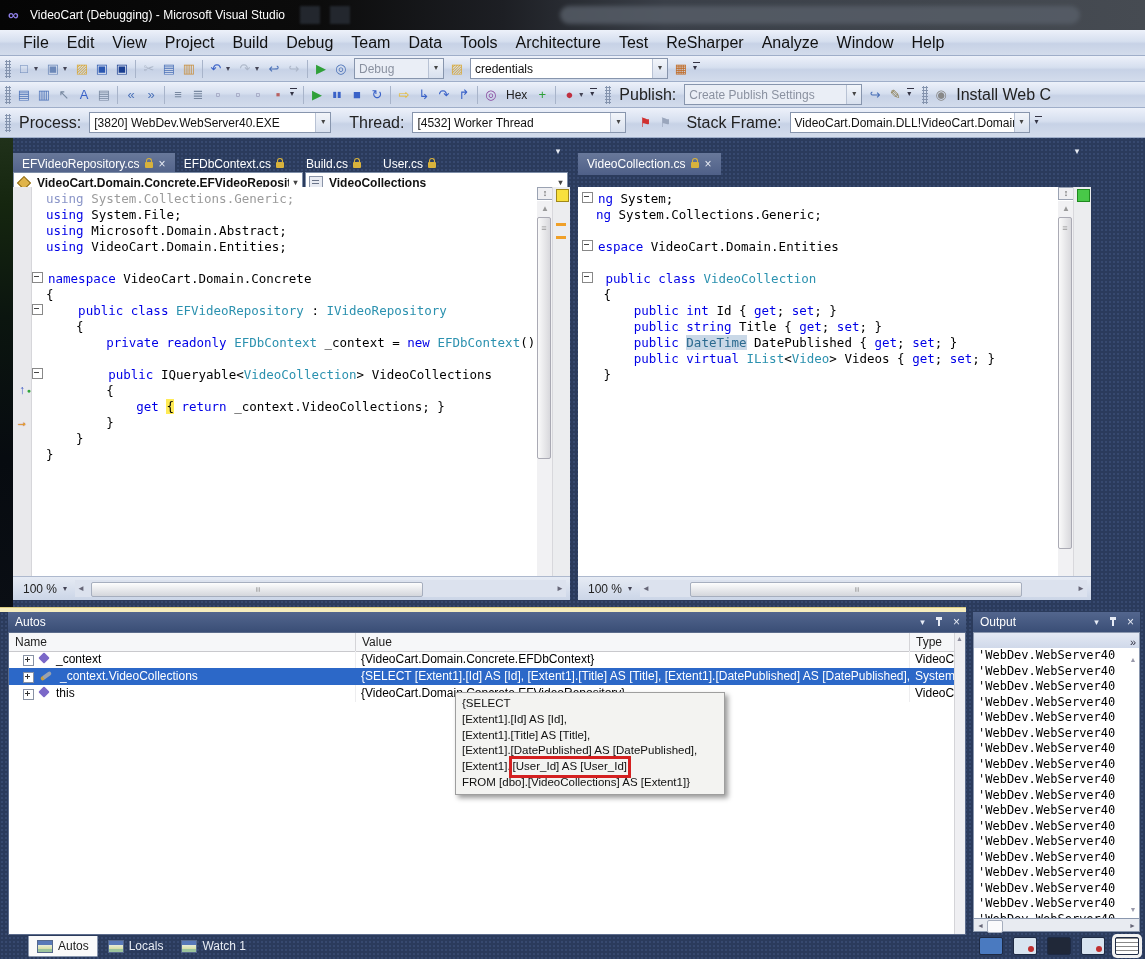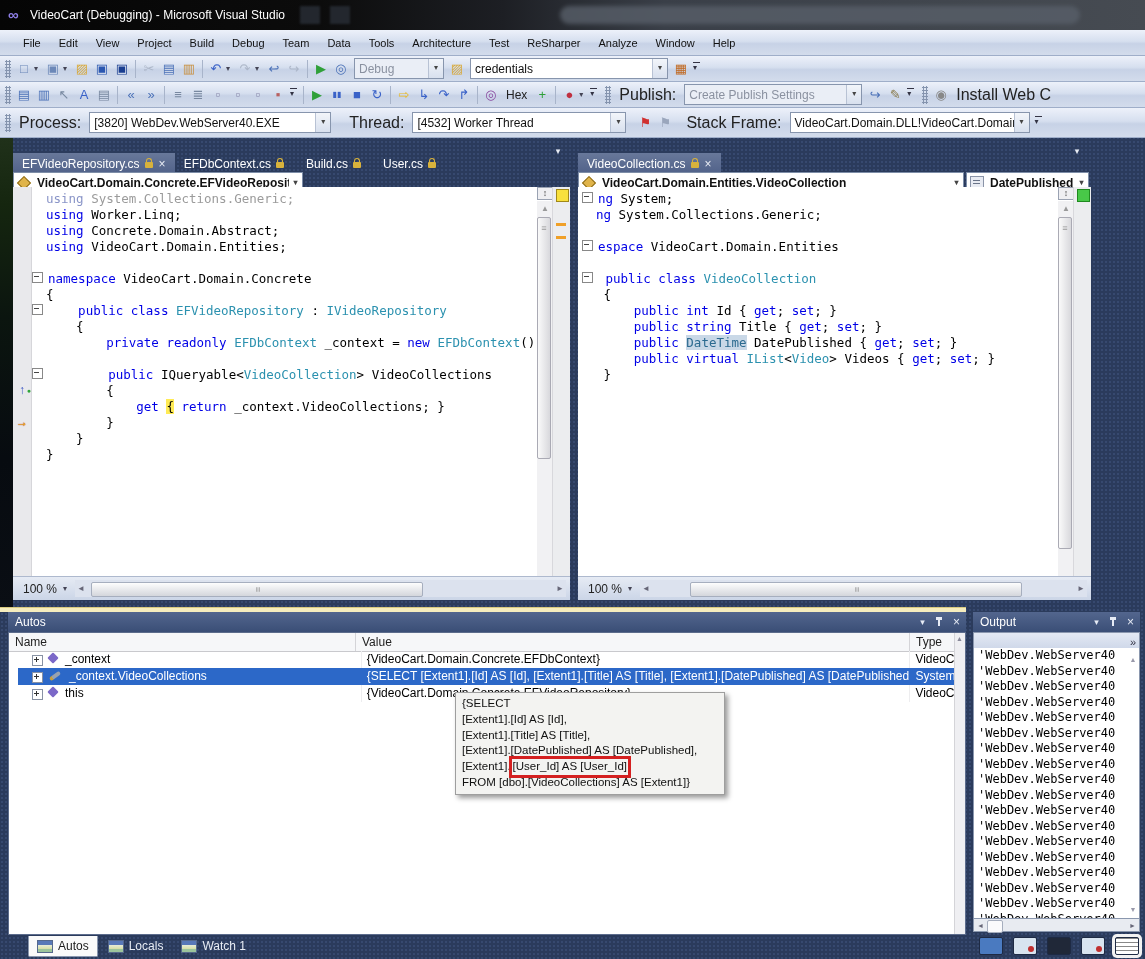--- a/index.html
+++ b/index.html
@@ -16,21 +16,21 @@
   #bg-pill{left:560px;top:6px;width:520px;height:18px;border-radius:9px;background:#585f69;filter:blur(2px);opacity:.8;}
   .bg-sq{top:6px;width:20px;height:18px;background:#23272e;filter:blur(1px);}
   #vs-logo{left:8px;top:7px;width:16px;height:16px;color:#8F7FE8;font-size:15px;line-height:16px;font-weight:bold;}
   #title-text{left:30px;top:8px;color:#fff;font-size:12px;}
 
   
   .bar{left:0;width:1145px;display:flex;align-items:center;
     background:linear-gradient(180deg,#EDF1FA 0%,#D6DFEF 45%,#C7D2E6 55%,#D3DCEC 100%);
     border-bottom:1px solid #9FAEC9;box-sizing:border-box;}
   #menubar{top:30px;height:26px;padding-left:14px;}
-  .menu-item{padding:3px 9px;font-size:11px;color:#111;cursor:default;}
+  .menu-item{padding:3px 9px;font-size:16px;color:#111;cursor:default;}
   #toolbar1{top:56px;height:26px;}
   #toolbar2{top:82px;height:26px;}
   #toolbar3{top:108px;height:30px;}
   .grip{width:6px;height:18px;margin:0 3px 0 5px;
     background-image:radial-gradient(#8594AE 1px,transparent 1.2px);background-size:3px 3px;}
   .tsep{width:1px;height:18px;background:#A8B4CA;margin:0 3px;}
   .tspace{display:inline-block;height:1px;}
   .ticon{width:18px;height:18px;margin:0 1px;text-align:center;font-size:13px;line-height:18px;color:#4C72B8;border-radius:2px;}
   .ticon.dis{color:#A4AEC0 !important;opacity:.8;}
   .tdrop{width:9px;font-size:8px;color:#445;line-height:18px;}
@@ -128,21 +128,21 @@
   .wbtn.menu::before{content:"▾";}
   .wbtn.close{font-size:12px;}
   .wbtn.close::before{content:"×";}
   .wbtn.pin::before{content:"";position:absolute;left:4px;top:2px;width:6px;height:3px;background:#E6EBF5;}
   .wbtn.pin::after{content:"";position:absolute;left:6px;top:5px;width:2px;height:6px;background:#E6EBF5;}
 
   .grid{position:absolute;left:0;top:20px;right:0;bottom:0;background:#fff;border:1px solid #5C6C8C;box-sizing:border-box;overflow:hidden;
     font-size:12px;color:#000;}
   .ghead{position:absolute;left:0;top:0;right:10px;height:18px;background:#F6F7F9;border-bottom:1px solid #C9C9CD;}
   .ghead .hc{position:absolute;top:0;height:18px;line-height:18px;padding-left:6px;color:#222;border-right:1px solid #D4D4D8;box-sizing:border-box;}
-  .grow{position:absolute;left:9px;right:10px;height:17px;display:flex;}
+  .grow{position:absolute;left:0;right:10px;height:17px;display:flex;}
   .grow .cell{height:17px;line-height:17px;white-space:nowrap;overflow:hidden;box-sizing:border-box;border-right:1px solid #EDEDEF;}
   .grow.sel{background:#2C68C8;color:#fff;}
   .grow.sel .cell{border-right-color:#2C68C8;}
   .expander{position:relative;width:9px;height:9px;border:1px solid #8892A4;background:#fff;flex:none;margin:4px 6px 0 14px;}
   .expander::before{content:"";position:absolute;left:1px;top:3px;width:5px;height:1px;background:#333;}
   .expander::after{content:"";position:absolute;left:3px;top:1px;width:1px;height:5px;background:#333;}
   .ric{flex:none;margin:3px 8px 0 0;}
   .ric.field{width:8px;height:8px;background:#7B68C8;transform:rotate(45deg);border-radius:1px;}
   .ric.prop{width:12px;height:4px;margin-top:6px;background:linear-gradient(90deg,#C8A040 25%,#9AA2AE 25%);border-radius:2px;transform:rotate(-35deg);}
   .gsb{position:absolute;top:0;right:0;bottom:0;width:10px;background:#EFEFF2;border-left:1px solid #D4D4D8;}
@@ -341,30 +341,35 @@
           <span class="lock"></span>
         </span>
       </div>
     <div class="tab-chevron" style="right:6px;"></div>
     <div class="navbar">
       <span class="navcombo" style="width:288px;">
         <span class="nav-ic cls"></span>
         <span class="cval">VideoCart.Domain.Concrete.EFVideoReposito</span>
         <span class="carr"></span>
       </span>
+      <span class="navcombo" style="flex:1;">
+        <span class="nav-ic mem"></span>
+        <span class="cval">VideoCollections</span>
+        <span class="carr"></span>
+      </span>
     </div>
     <div class="editorbox">
       <div class="indmargin" id="lmargin">
           <span class="margin-ic ic-impl" style="top: 196px;">↑</span>
           <span class="margin-ic ic-cur" style="top: 228px;">→</span>
         </div>
       <div class="codearea">
           <div class="cl"><span class="foldslot"></span><span class="c-kd">using</span><span class="c-d"> System.Collections.Generic;</span></div>
-          <div class="cl"><span class="foldslot"></span><span class="c-k">using</span><span class="c-n"> Worker.Linq;</span></div>
-          <div class="cl"><span class="foldslot"></span><span class="c-k">using</span><span class="c-n"> Concrete.Domain.Abstract;</span></div>
+          <div class="cl"><span class="foldslot"></span><span class="c-k">using</span><span class="c-n"> System.File;</span></div>
+          <div class="cl"><span class="foldslot"></span><span class="c-k">using</span><span class="c-n"> Microsoft.Domain.Abstract;</span></div>
           <div class="cl"><span class="foldslot"></span><span class="c-k">using</span><span class="c-n"> VideoCart.Domain.Entities;</span></div>
           <div class="cl"><span class="foldslot"></span></div>
           <div class="cl"><span class="foldslot fold"></span><span class="c-k">namespace</span><span class="c-n"> VideoCart.Domain.Concrete</span></div>
           <div class="cl"><span class="foldslot"></span><span class="c-n">{</span></div>
           <div class="cl"><span class="foldslot fold"></span><span class="c-n">    </span><span class="c-k">public class</span><span class="c-n"> </span><span class="c-t">EFVideoRepository</span><span class="c-n"> : </span><span class="c-t">IVideoRepository</span></div>
           <div class="cl"><span class="foldslot"></span><span class="c-n">    {</span></div>
           <div class="cl"><span class="foldslot"></span><span class="c-n">        </span><span class="c-k">private readonly</span><span class="c-n"> </span><span class="c-t">EFDbContext</span><span class="c-n"> _context = </span><span class="c-k">new</span><span class="c-n"> </span><span class="c-t">EFDbContext</span><span class="c-n">();</span></div>
           <div class="cl"><span class="foldslot"></span></div>
           <div class="cl"><span class="foldslot fold"></span><span class="c-n">        </span><span class="c-k">public</span><span class="c-n"> IQueryable&lt;</span><span class="c-t">VideoCollection</span><span class="c-n">&gt; VideoCollections</span></div>
           <div class="cl"><span class="foldslot"></span><span class="c-n">        {</span></div>
@@ -398,32 +403,20 @@
 
   <div id="eg-right" class="egroup abs">
     <div class="tabsrow">
         <span class="dtab act">
           <span class="dtl">VideoCollection.cs</span>
           <span class="lock"></span>
           <span class="tabx">×</span>
         </span>
       </div>
     <div class="tab-chevron" style="right:8px;"></div>
-    <div class="navbar">
-      <span class="navcombo" style="width:384px;">
-        <span class="nav-ic cls"></span>
-        <span class="cval">VideoCart.Domain.Entities.VideoCollection</span>
-        <span class="carr"></span>
-      </span>
-      <span class="navcombo" style="flex:1;">
-        <span class="nav-ic mem"></span>
-        <span class="cval">DatePublished</span>
-        <span class="carr"></span>
-      </span>
-    </div>
     <div class="editorbox">
       <div class="codearea" style="left:4px;">
           <div class="cl"><span class="foldslot fold"></span><span class="c-k">ng</span><span class="c-n"> System;</span></div>
           <div class="cl"><span class="foldslot"></span><span class="c-k">ng</span><span class="c-n"> System.Collections.Generic;</span></div>
           <div class="cl"><span class="foldslot"></span></div>
           <div class="cl"><span class="foldslot fold"></span><span class="c-k">espace</span><span class="c-n"> VideoCart.Domain.Entities</span></div>
           <div class="cl"><span class="foldslot"></span></div>
           <div class="cl"><span class="foldslot fold"></span><span class="c-n"> </span><span class="c-k">public class</span><span class="c-n"> </span><span class="c-t">VideoCollection</span></div>
           <div class="cl"><span class="foldslot"></span><span class="c-n"> {</span></div>
           <div class="cl"><span class="foldslot"></span><span class="c-n">     </span><span class="c-k">public int</span><span class="c-n"> Id { </span><span class="c-k">get</span><span class="c-n">; </span><span class="c-k">set</span><span class="c-n">; }</span></div>

